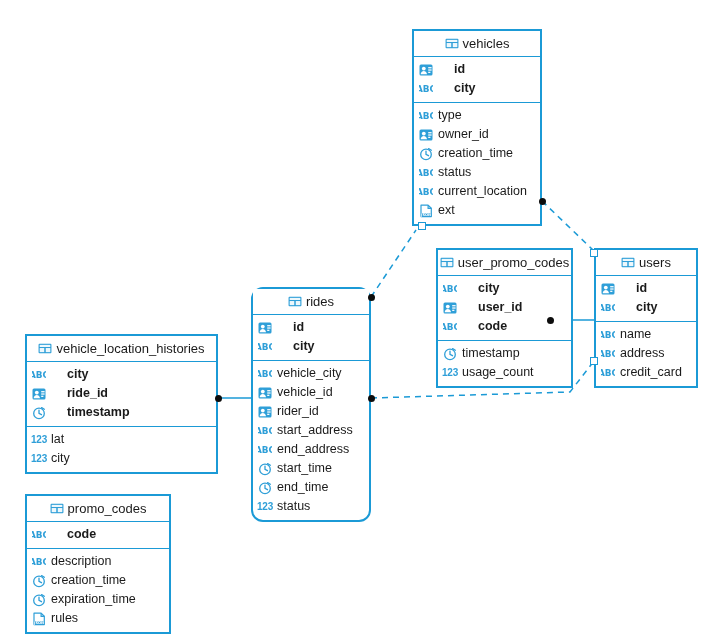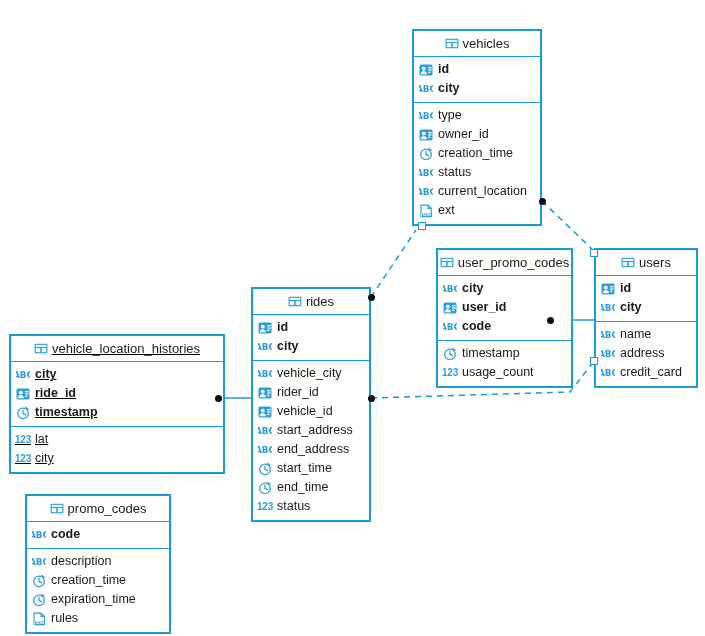--- a/index.html
+++ b/index.html
@@ -59,21 +59,21 @@
   .field {
     display: flex;
     align-items: center;
     gap: 5px;
     height: 19px;
     padding: 0 6px 0 5px;
     font-size: 12.5px;
     color: #1a1a1a;
     white-space: nowrap;
   }
-  .field.pk .field-name { font-weight: bold; }
+  .field.pk .field-name { font-weight: bold; margin-left: 16px; }
   .field-name { line-height: 1; }
 
   
   .icon {
     flex: 0 0 auto;
     width: 14px;
     height: 14px;
     display: inline-flex;
     align-items: center;
     justify-content: center;
@@ -333,21 +333,21 @@
           <div class="field">
             <span class="icon">
               <svg width="15" height="11" viewBox="0 0 15 11">
                 <text x="7.5" y="9" font-family="DejaVu Sans, sans-serif" font-size="9.5" font-weight="bold" fill="#2f9fd8" text-anchor="middle">ABC</text>
               </svg>
             </span>
             <span class="field-name">credit_card</span>
           </div>
         </div>
       </div>
-      <div class="entity" style="left: 251px; top: 287px; width: 120px;">
+      <div class="entity" style="left: 251px; top: 287px; width: 120px; border-radius: 12px;">
         <div class="entity-header">
           <span class="icon">
             <svg width="15" height="13" viewBox="0 0 15 13">
               <rect x="0.6" y="1.4" width="13.8" height="10.2" rx="1" fill="#2f9fd8"></rect>
               <rect x="1.8" y="2.6" width="11.4" height="2.3" fill="#ffffff" opacity="0.92"></rect>
               <rect x="1.8" y="6" width="4.9" height="4.4" fill="#ffffff" opacity="0.92"></rect>
               <rect x="8.3" y="6" width="4.9" height="4.4" fill="#ffffff" opacity="0.92"></rect>
             </svg>
           </span>
           <span class="hdr-text">rides</span>
@@ -388,37 +388,37 @@
             <span class="icon">
               <svg width="14" height="14" viewBox="0 0 14 14">
                 <rect x="0.5" y="1.5" width="13" height="11" rx="1.5" fill="#2f9fd8"></rect>
                 <circle cx="4.8" cy="5.6" r="1.9" fill="#ffffff"></circle>
                 <path d="M1.6 11.2c0.4-2.1 1.8-3.1 3.2-3.1s2.8 1 3.2 3.1z" fill="#ffffff"></path>
                 <rect x="9.2" y="4.1" width="3.4" height="1.25" fill="#ffffff"></rect>
                 <rect x="9.2" y="6.4" width="3.4" height="1.25" fill="#ffffff"></rect>
                 <rect x="9.2" y="8.7" width="2.2" height="1.25" fill="#ffffff"></rect>
               </svg>
             </span>
+            <span class="field-name">vehicle_id</span>
+          </div>
+          <div class="field">
+            <span class="icon">
+              <svg width="14" height="14" viewBox="0 0 14 14">
+                <rect x="0.5" y="1.5" width="13" height="11" rx="1.5" fill="#2f9fd8"></rect>
+                <circle cx="4.8" cy="5.6" r="1.9" fill="#ffffff"></circle>
+                <path d="M1.6 11.2c0.4-2.1 1.8-3.1 3.2-3.1s2.8 1 3.2 3.1z" fill="#ffffff"></path>
+                <rect x="9.2" y="4.1" width="3.4" height="1.25" fill="#ffffff"></rect>
+                <rect x="9.2" y="6.4" width="3.4" height="1.25" fill="#ffffff"></rect>
+                <rect x="9.2" y="8.7" width="2.2" height="1.25" fill="#ffffff"></rect>
+              </svg>
+            </span>
             <span class="field-name">rider_id</span>
           </div>
           <div class="field">
             <span class="icon">
-              <svg width="14" height="14" viewBox="0 0 14 14">
-                <rect x="0.5" y="1.5" width="13" height="11" rx="1.5" fill="#2f9fd8"></rect>
-                <circle cx="4.8" cy="5.6" r="1.9" fill="#ffffff"></circle>
-                <path d="M1.6 11.2c0.4-2.1 1.8-3.1 3.2-3.1s2.8 1 3.2 3.1z" fill="#ffffff"></path>
-                <rect x="9.2" y="4.1" width="3.4" height="1.25" fill="#ffffff"></rect>
-                <rect x="9.2" y="6.4" width="3.4" height="1.25" fill="#ffffff"></rect>
-                <rect x="9.2" y="8.7" width="2.2" height="1.25" fill="#ffffff"></rect>
-              </svg>
-            </span>
-            <span class="field-name">vehicle_id</span>
-          </div>
-          <div class="field">
-            <span class="icon">
               <svg width="15" height="11" viewBox="0 0 15 11">
                 <text x="7.5" y="9" font-family="DejaVu Sans, sans-serif" font-size="9.5" font-weight="bold" fill="#2f9fd8" text-anchor="middle">ABC</text>
               </svg>
             </span>
             <span class="field-name">start_address</span>
           </div>
           <div class="field">
             <span class="icon">
               <svg width="15" height="11" viewBox="0 0 15 11">
                 <text x="7.5" y="9" font-family="DejaVu Sans, sans-serif" font-size="9.5" font-weight="bold" fill="#2f9fd8" text-anchor="middle">ABC</text>
@@ -447,21 +447,21 @@
             <span class="field-name">end_time</span>
           </div>
           <div class="field">
             <span class="icon">
               <span class="icon-num">123</span>
             </span>
             <span class="field-name">status</span>
           </div>
         </div>
       </div>
-      <div class="entity" style="left: 9px; top: 334px; width: 216px; text-decoration: underline;">
+      <div class="entity" style="left: 25px; top: 334px; width: 193px;">
         <div class="entity-header">
           <span class="icon">
             <svg width="15" height="13" viewBox="0 0 15 13">
               <rect x="0.6" y="1.4" width="13.8" height="10.2" rx="1" fill="#2f9fd8"></rect>
               <rect x="1.8" y="2.6" width="11.4" height="2.3" fill="#ffffff" opacity="0.92"></rect>
               <rect x="1.8" y="6" width="4.9" height="4.4" fill="#ffffff" opacity="0.92"></rect>
               <rect x="8.3" y="6" width="4.9" height="4.4" fill="#ffffff" opacity="0.92"></rect>
             </svg>
           </span>
           <span class="hdr-text">vehicle_location_histories</span>

